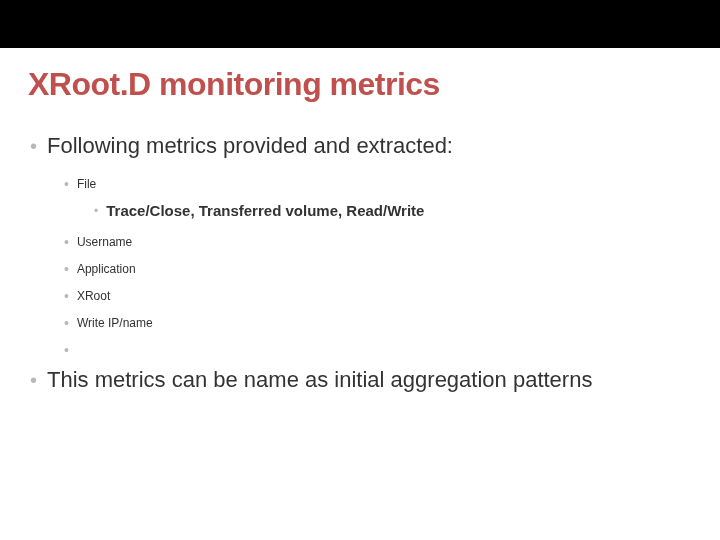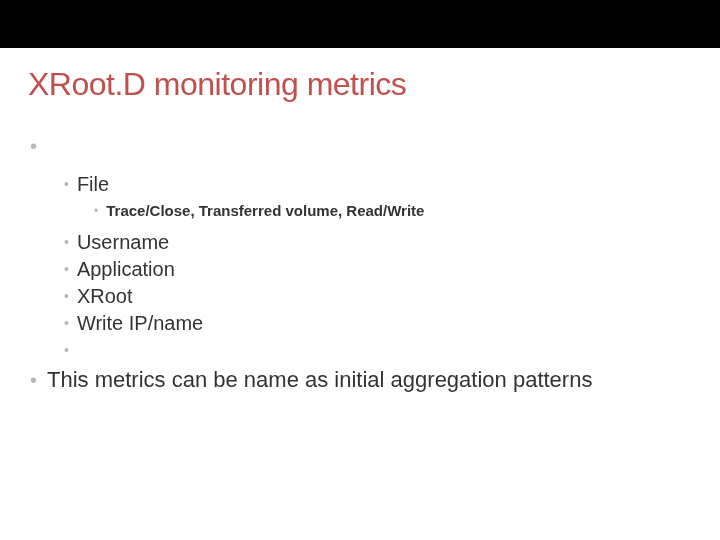--- a/index.html
+++ b/index.html
@@ -19,21 +19,21 @@
       width: 100%;
       height: 48px;
       background: #000000;
     }
     .content {
       padding: 18px 28px 0 28px;
     }
     .title {
       color: #c0504d;
       font-size: 32px;
-      font-weight: 400;
+      font-weight: 700;
       margin-bottom: 30px;
       letter-spacing: -0.5px;
     }
     .bullet-l1 {
       display: flex;
       align-items: flex-start;
       margin-bottom: 14px;
       padding-left: 2px;
     }
     .bullet-l1 .dot {
@@ -56,21 +56,21 @@
     }
     .bullet-l2 .dot {
       color: #b8b8b8;
       font-size: 14px;
       line-height: 22px;
       margin-right: 8px;
       flex-shrink: 0;
     }
     .bullet-l2 .text {
       color: #333333;
-      font-size: 20px;
+      font-size: 12px;
       line-height: 22px;
     }
     .bullet-l3 {
       display: flex;
       align-items: flex-start;
       margin-bottom: 10px;
       padding-left: 66px;
     }
     .bullet-l3 .dot {
       color: #b8b8b8;
@@ -96,20 +96,21 @@
 <body>
 
 <div class="top-bar"></div>
 
 <div class="content">
 
   <h1 class="title">XRoot.D monitoring metrics</h1>
 
   <div class="bullet-l1 section-top">
     <span class="dot">•</span>
+    <span class="text">Following metrics provided and extracted:</span>
   </div>
 
   <div class="bullet-l2">
     <span class="dot">•</span>
     <span class="text">File</span>
   </div>
 
   <div class="bullet-l3">
     <span class="dot">•</span>
     <span class="text">Trace/Close, Transferred volume, Read/Write</span>

